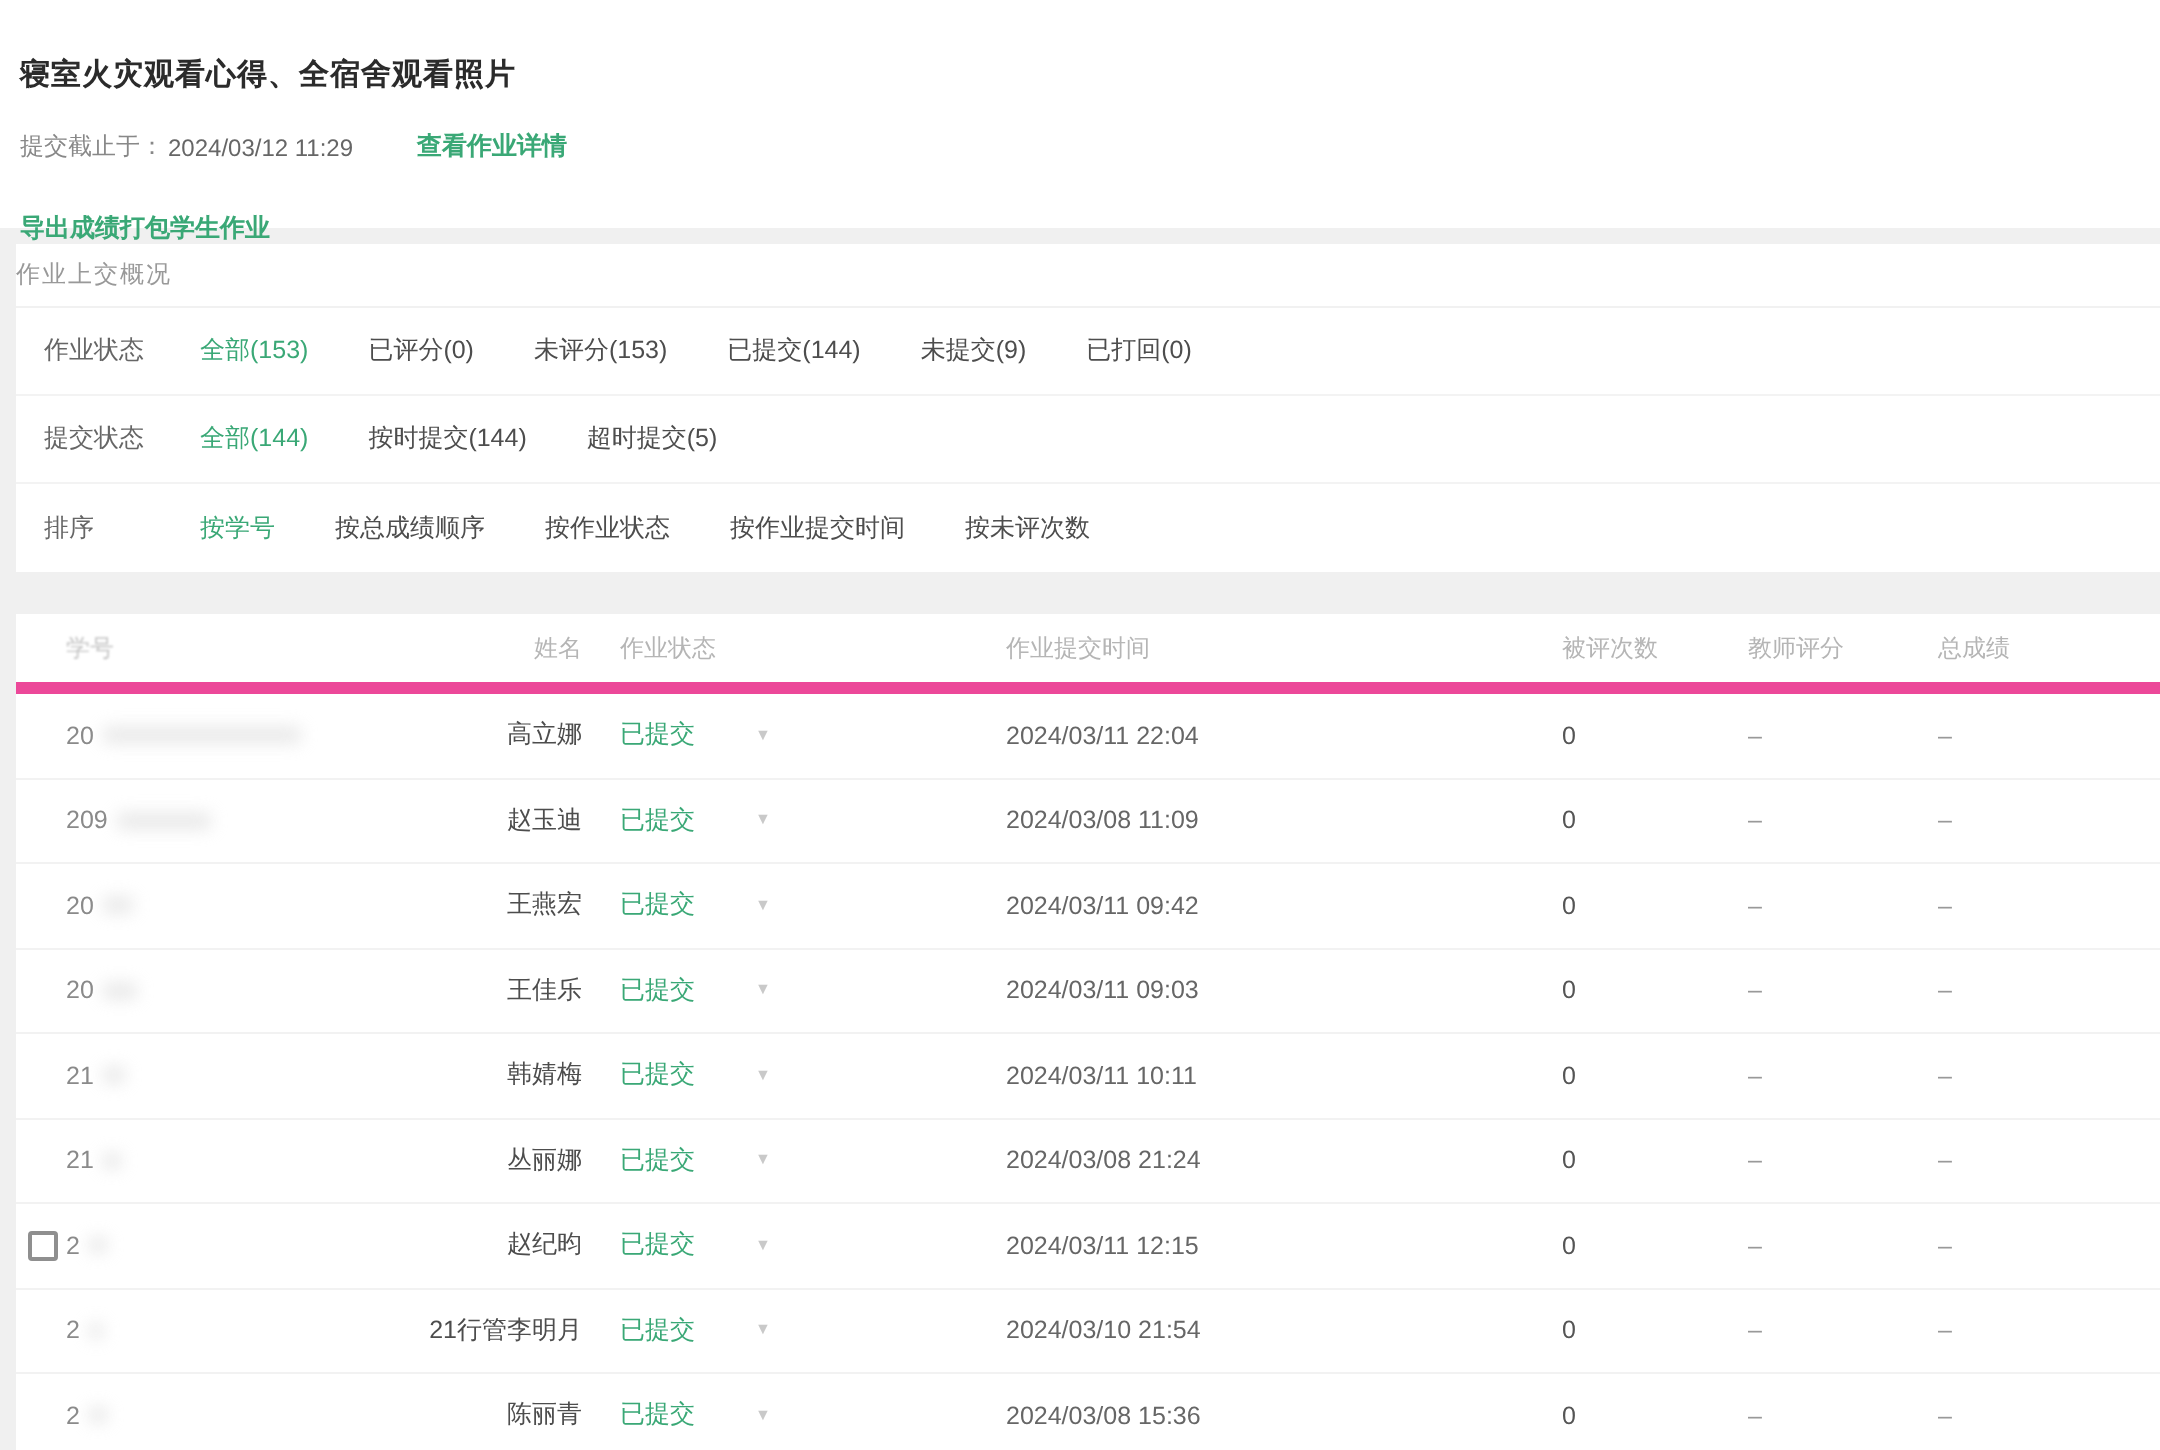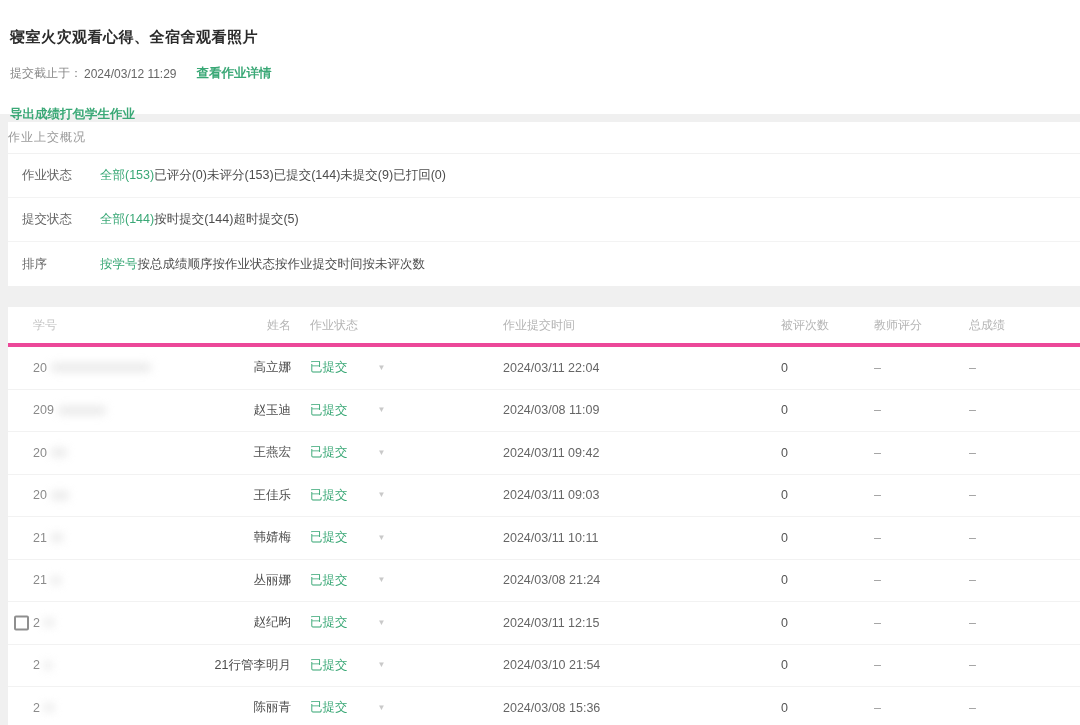--- a/index.html
+++ b/index.html
@@ -9,42 +9,42 @@
     position:relative; width:1080px; height:725px; margin:0 auto;
     background:#f0f0f0; overflow:hidden;
   }
   
   .top-section { background:#fff; height:114px; padding:28px 10px 0 10px; }
   .page-title { font-size:15px; font-weight:bold; color:#2b2b2b; letter-spacing:.5px; }
   .deadline-row { margin-top:18px; font-size:12px; color:#777; display:flex; align-items:center; }
   .deadline-label { color:#888; }
   .deadline-value { color:#666; margin-left:2px; }
   .link { color:var(--accent); cursor:pointer; font-size:12.5px; }
-  .view-detail { margin-left:20px; font-weight:bold; }
+  .view-detail { margin-left:32px; font-weight:bold; }
   .actions-row { margin-top:24px; display:flex; font-weight:bold; }
   
   .overview-card { margin:8px 0 0 8px; background:#fff; }
   .overview-title-row { height:32px; display:flex; align-items:center; 
     border-bottom:1px solid #f1f1f1; }
   .overview-title { font-size:12px; color:#999; letter-spacing:1px; }
   .filter-row { height:44px; display:flex; align-items:center; padding-left:14px;
     border-bottom:1px solid #f3f3f3; }
   .filter-row:last-child { border-bottom:none; }
   .filter-label { width:78px; font-size:12.5px; color:#666; flex:none; }
-  .filter-options { display:flex; }
+  .filter-options { display:flex; gap:30px; }
   .filter-option { font-size:12.5px; color:#4d4d4d; cursor:pointer; white-space:nowrap; }
   .filter-option.active { color:var(--accent); }
   
   .table-card { margin:21px 0 0 8px; background:#fff; }
   .trow {
     display:grid; position:relative;
     grid-template-columns:158px 125px 190px 300px 93px 95px 1fr;
     align-items:center; height:42.5px; border-bottom:1px solid #f2f2f2;
   }
-  .thead { height:40px; border-bottom:4px solid #ec4899; }
+  .thead { height:40px; border-bottom:6px solid #ec4899; }
   .thead .cell { color:#b5b5b5; font-size:12px; }
   .cell { font-size:12.5px; color:#555; }
   .c-id { padding-left:25px; color:#8a8a8a; display:flex; align-items:center; }
   .c-name { padding-left:27px; color:#4d4d4d;text-align:right; }
   .c-status { padding-left:19px; display:flex; align-items:center; }
   .c-time { padding-left:22px; color:#666; }
   .c-center { text-align:left; color:#555; }
   .c-dash { color:#999; }
   .status-text { color:var(--accent); }
   .chevron { margin-left:30px; font-size:8px; color:#c9c9c9; line-height:1; cursor:pointer; }

